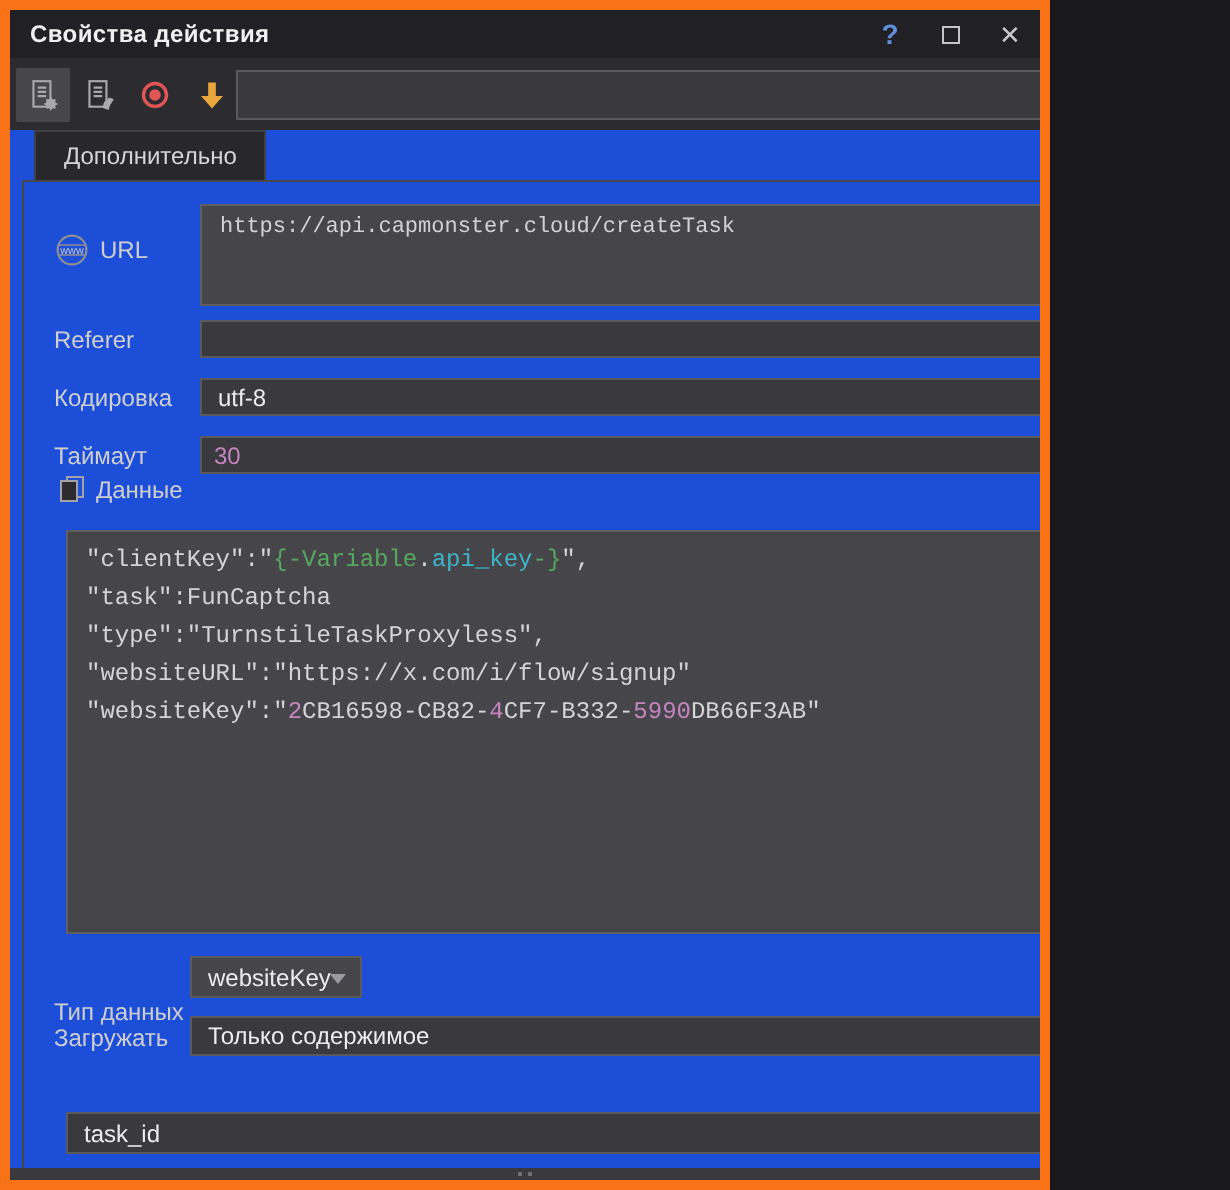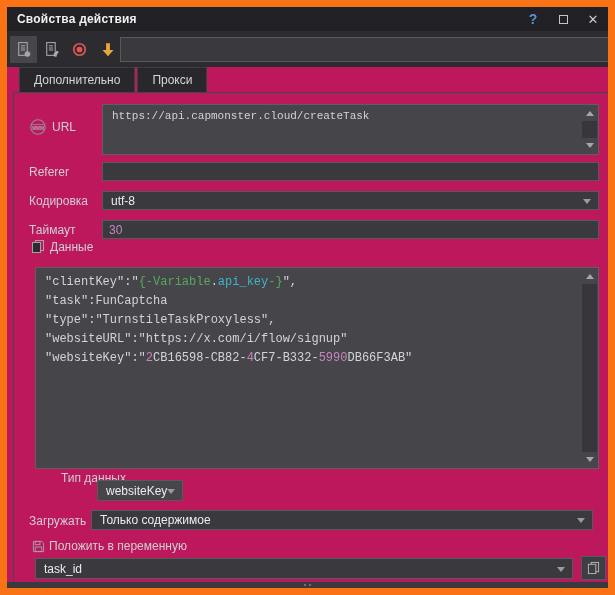--- a/index.html
+++ b/index.html
@@ -1,20 +1,20 @@
 <!DOCTYPE html>
 <html><head>
 <meta charset="utf-8">
 <style>
   * { margin:0; padding:0; box-sizing:border-box; }
   html,body { background:#1a1a1d; }
   body { font-family:"Liberation Sans", sans-serif; }
   .window {
-    position:relative; width:615px; height:595px;
-    background:#be185d; border:7px solid #f97316; overflow:hidden;
+    position:relative; width:525px; height:595px;
+    background:#1d4ed8; border:5px solid #f97316; overflow:hidden;
     color:#e4e4e6; font-size:12px;
   }
   
   .titlebar {
     position:absolute; left:0; top:0; right:0; height:24px;
     background:#212125; display:flex; align-items:center;
   }
   .titlebar .title { font-weight:bold; color:#f0f0f0; padding-left:10px; letter-spacing:.2px; }
   .titlebar .spacer { flex:1; }
   .tb-btn { width:30px; height:24px; display:flex; align-items:center; justify-content:center; cursor:default; }
@@ -119,23 +119,20 @@
       <svg width="18" height="18" viewBox="0 0 16 16">
         <path d="M6.3 2h3.4v6h3.2L8 13.6 3.1 8h3.2z" fill="#E9A63C"></path>
       </svg>
     </div>
     <input class="tool-input" value="" style="">
   </div>
 
   <div class="tabs">
     <div class="tab">
       <span>Дополнительно</span>
-    </div>
-    <div class="tab">
-      <span>Прокси</span>
     </div>
   </div>
 
   <div class="panel"></div>
 
   <div class="icon-label" style="left:22px; top:111px;">
     <svg width="18" height="18" viewBox="0 0 18 18">
       <circle cx="9" cy="9" r="7.2" fill="none" stroke="#8e8e93" stroke-width="1.1"></circle>
       <path d="M2 6.5h14 M2 11.5h14" stroke="#8e8e93" stroke-width="0.8"></path>
       <text x="9" y="11.2" font-size="5.4" fill="#c6c6ca" text-anchor="middle" font-family="Liberation Sans, sans-serif">www</text>
@@ -185,40 +182,32 @@
     <div class="vscroll">
       <div class="sb-btn sb-up">
           <span class="tri-up"></span>
         </div>
       <div class="sb-btn sb-down">
           <span class="tri-down"></span>
         </div>
     </div>
   </div>
 
-  <span class="lbl" style="left:22px; top:464px;margin-left:32px;">Тип данных</span>
+  <span class="lbl" style="left:22px; top:494px;">Тип данных</span>
   <div class="field dropdown" style="left:90px; top:473px; width:86px; height:21px; background:#45454a;">
     <span>websiteKey</span>
     <span class="dd-arrow"></span>
   </div>
 
   <span class="lbl" style="left:22px; top:507px;">Загружать</span>
-  <div class="field dropdown" style="left:84px; top:503px; width:502px; height:20px;">
+  <div class="field dropdown" style="left:90px; top:503px; width:502px; height:20px;">
     <span>Только содержимое</span>
     <span class="dd-arrow"></span>
   </div>
 
-  <div class="icon-label" style="left:25px; top:532px; gap:4px;">
-    <svg width="13" height="13" viewBox="0 0 14 14">
-      <path d="M1.5 1.5h9l2 2v9h-11z" fill="none" stroke="#a2a2a7"></path>
-      <rect x="3.5" y="1.5" width="5" height="3.5" fill="none" stroke="#a2a2a7"></rect>
-      <rect x="3.5" y="7.5" width="7" height="5" fill="none" stroke="#a2a2a7"></rect>
-    </svg>
-    <span>Положить в переменную</span>
-  </div>
   <div class="field dropdown" style="left:28px; top:551px; width:538px; height:21px;">
     <span>task_id</span>
     <span class="dd-arrow"></span>
   </div>
   <div class="small-btn" style="left:574px; top:549px;">
     <svg width="13" height="14" viewBox="0 0 14 15">
       <rect x="4.5" y="1.5" width="8" height="10" fill="none" stroke="#b8b8bc"></rect>
       <rect x="1.5" y="3.5" width="8" height="10" fill="#3f3f43" stroke="#b8b8bc"></rect>
     </svg>
   </div>

